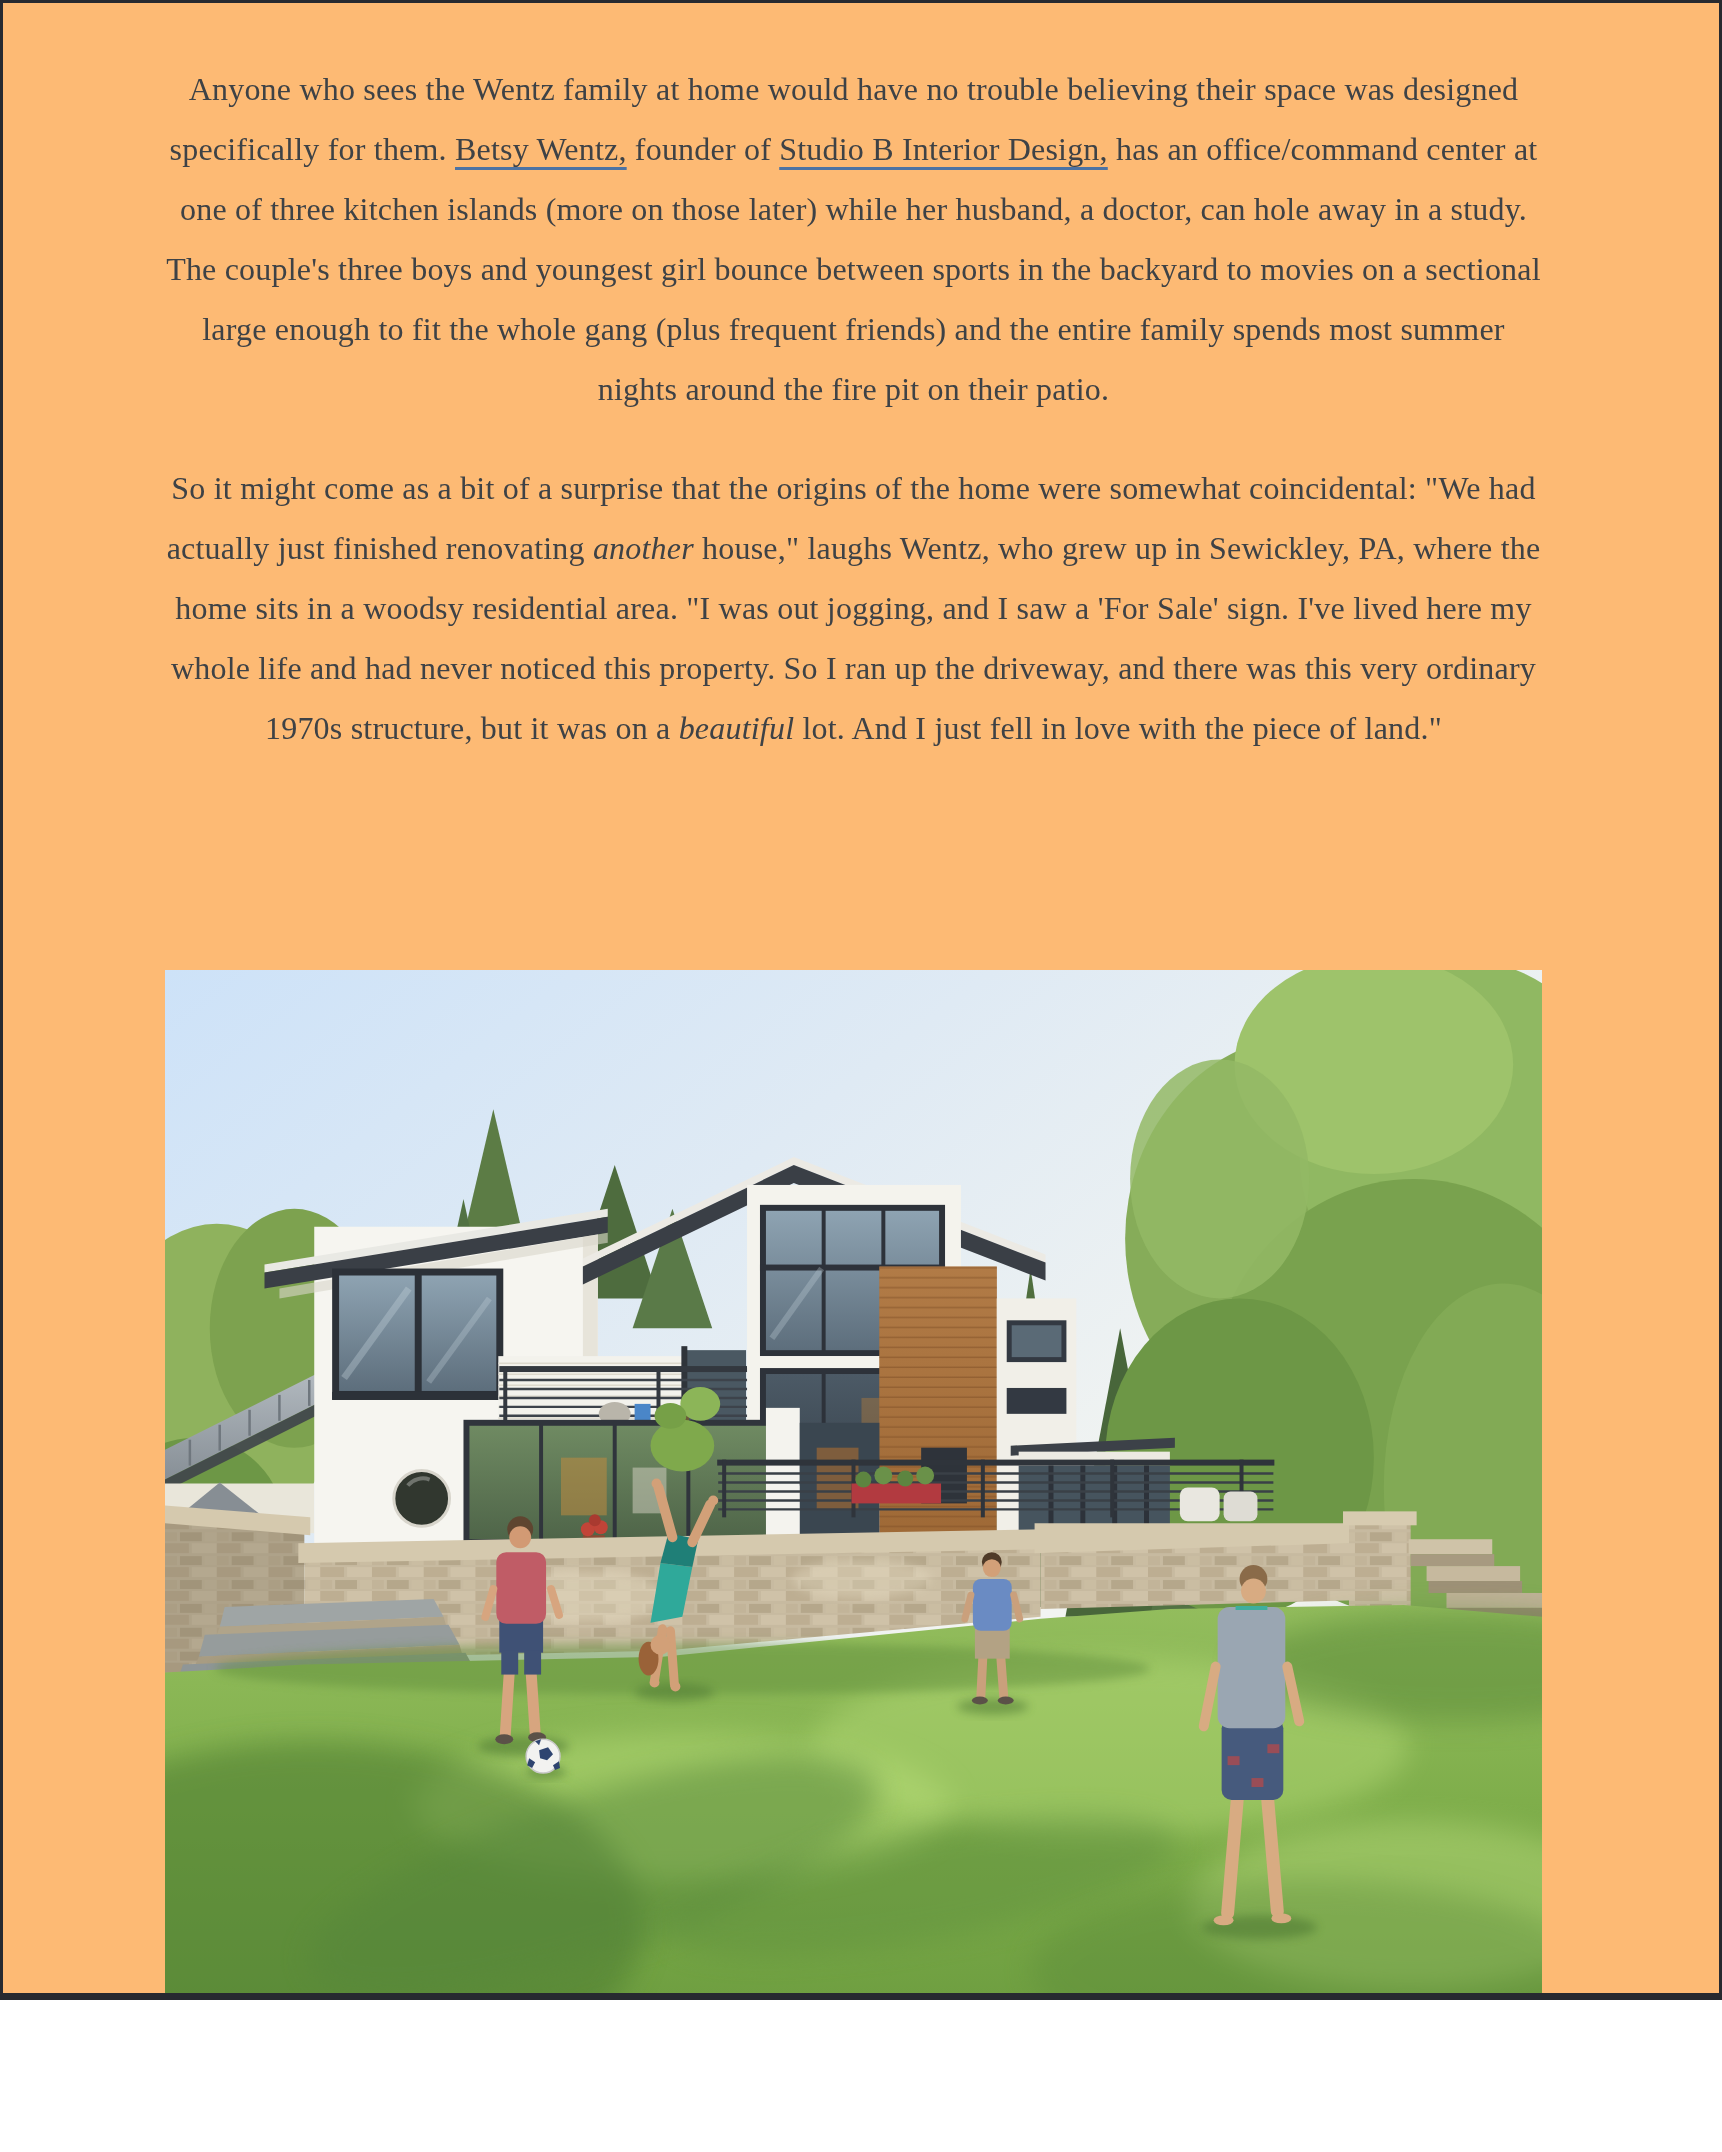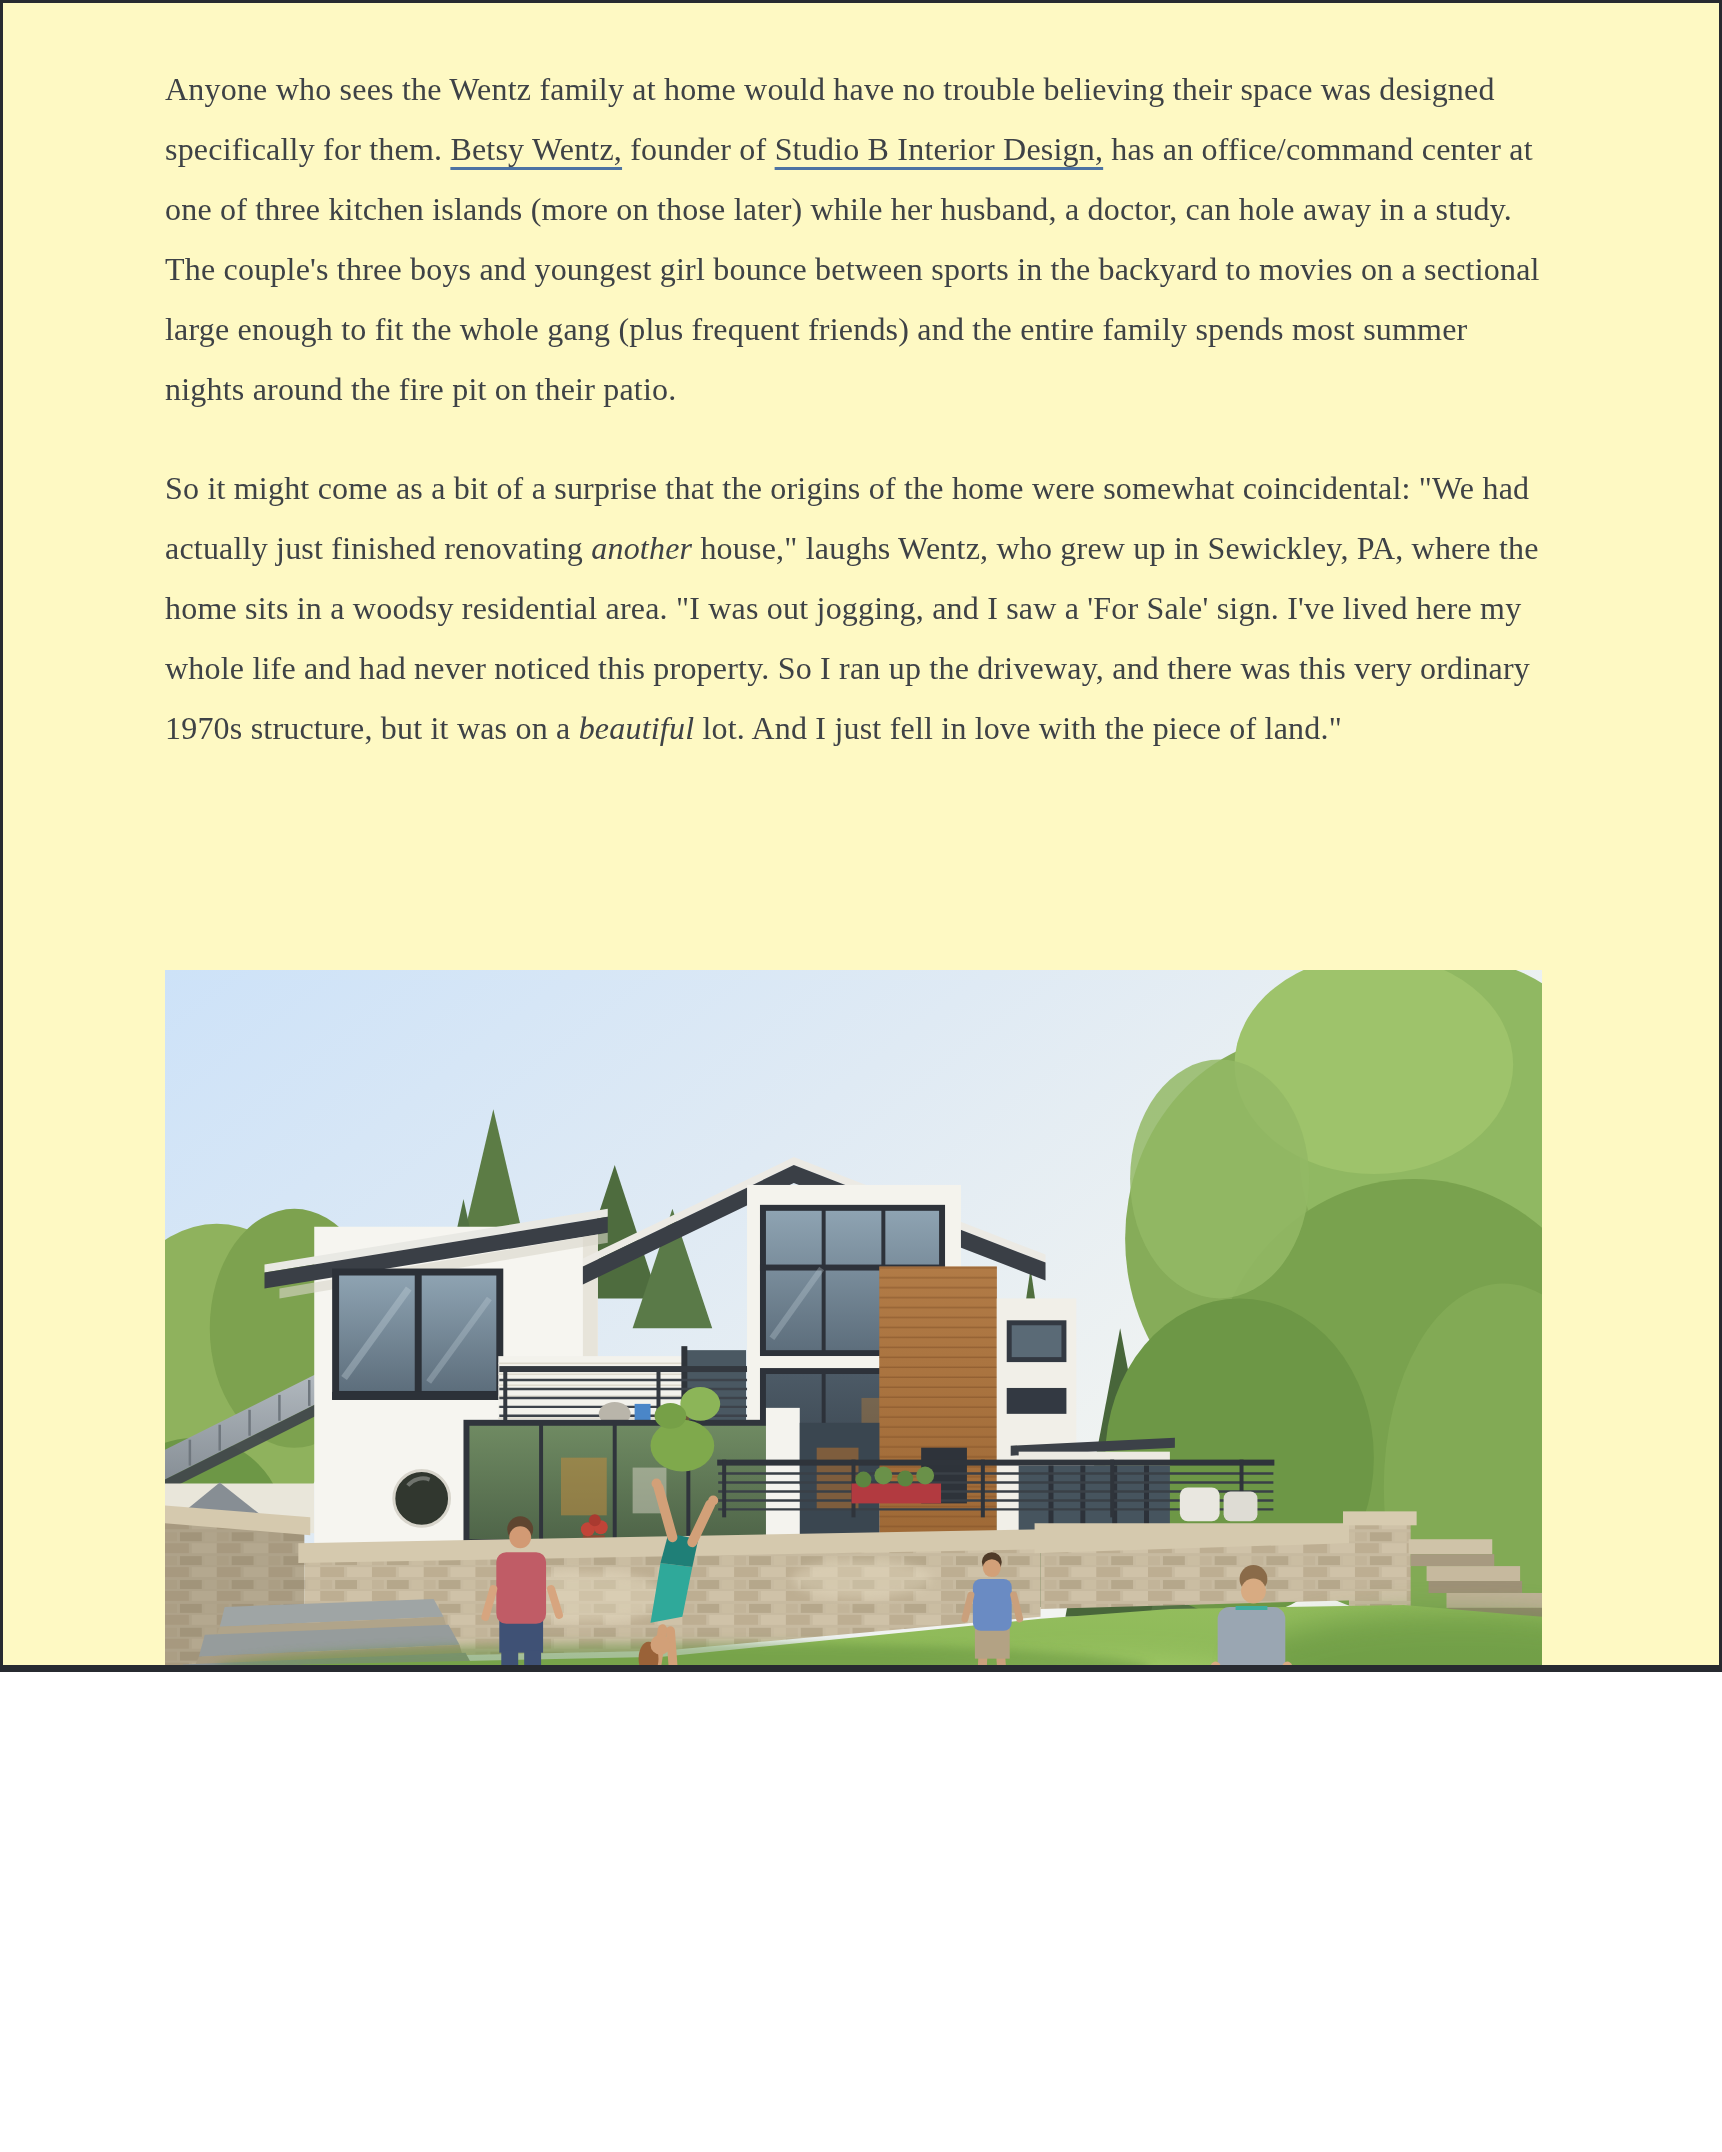--- a/index.html
+++ b/index.html
@@ -1,18 +1,18 @@
 <!DOCTYPE html>
 <html><head>
 <meta charset="utf-8">
 <style>
   html,body{margin:0;padding:0;}
   body{width:1722px;height:2152px;background:#ffffff;}
-  .page{box-sizing:border-box;width:1722px;height:1672px;background:#fef9c3;
-        border:3px solid #272a30;border-bottom-width:7px;overflow:hidden;}
+  .page{box-sizing:border-box;width:1722px;height:2000px;background:#fdba74;
+        border:3px solid #272a30;border-bottom-width:7px;overflow:hidden;text-align:center;}
   .content{padding-left:162px;padding-right:177px;}
   .body-copy{box-sizing:border-box;height:967px;padding-top:56px;overflow:hidden;
         font-family:"Liberation Serif", "DejaVu Serif", serif;
         font-size:32px;line-height:60px;letter-spacing:0.2px;color:#3e4246;}
   .para{margin:0;}
   .para + .para{margin-top:39px;}
   .inline-link{color:#3e4246;text-decoration:underline;
         text-decoration-color:#4d73a3;text-decoration-thickness:2.5px;
         text-underline-offset:7px;cursor:pointer;}
   em{}

